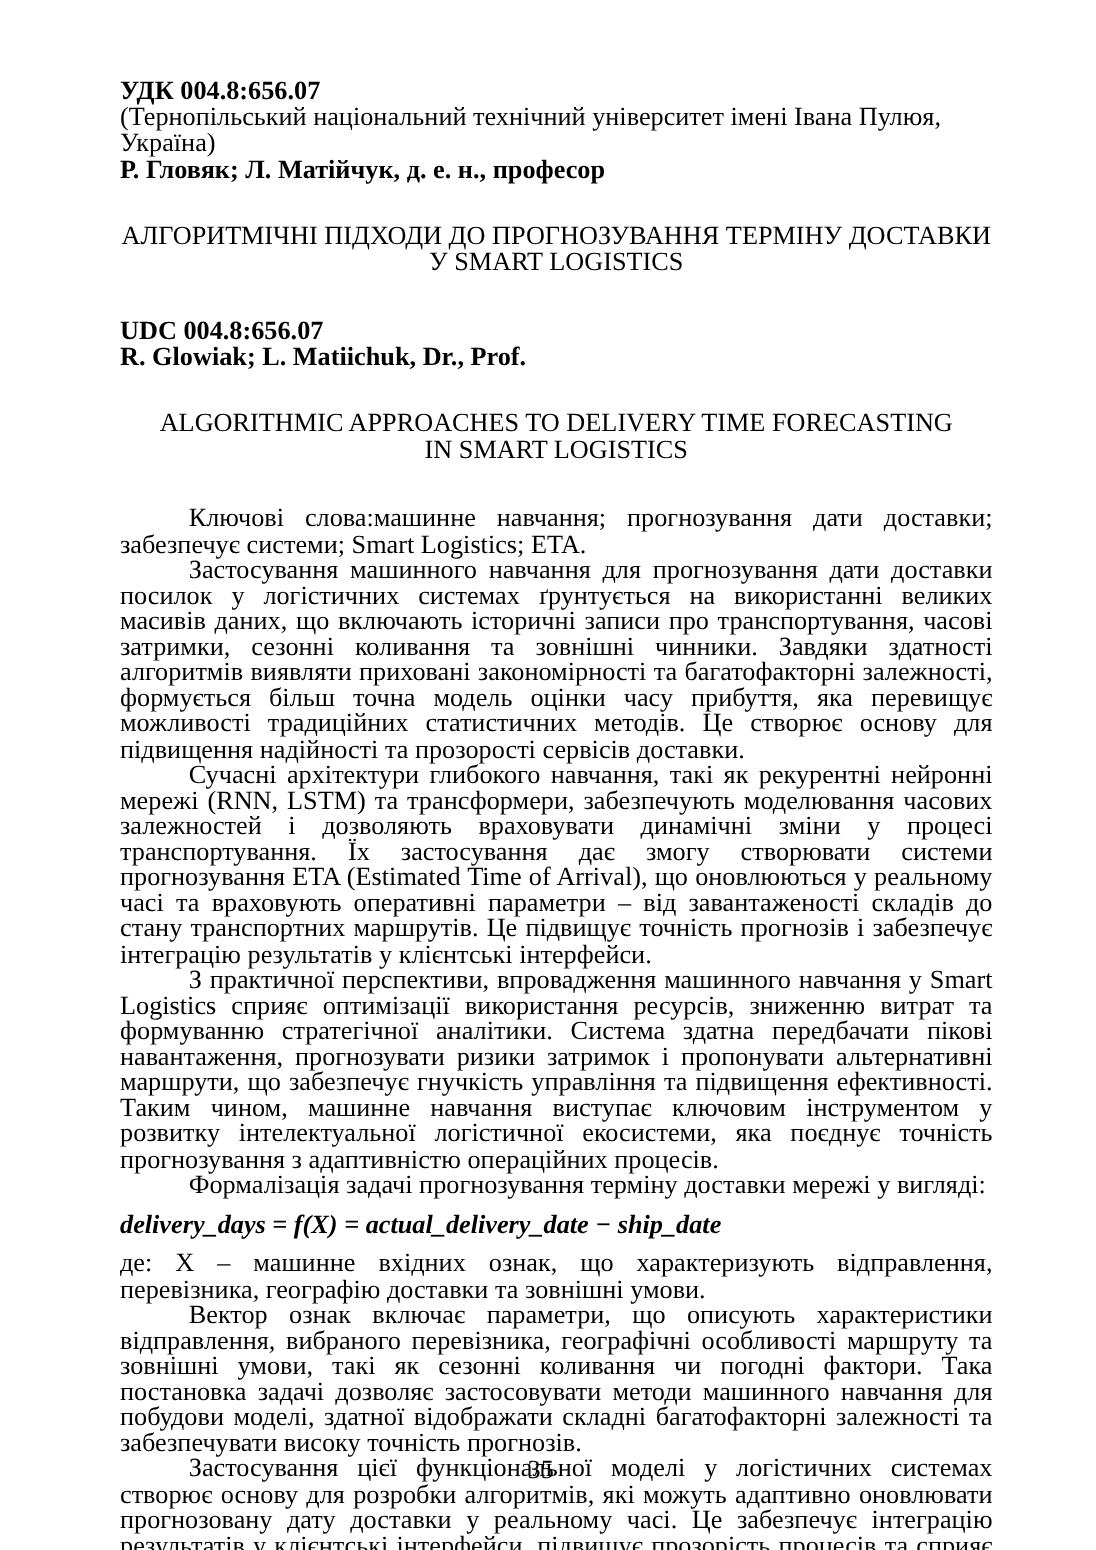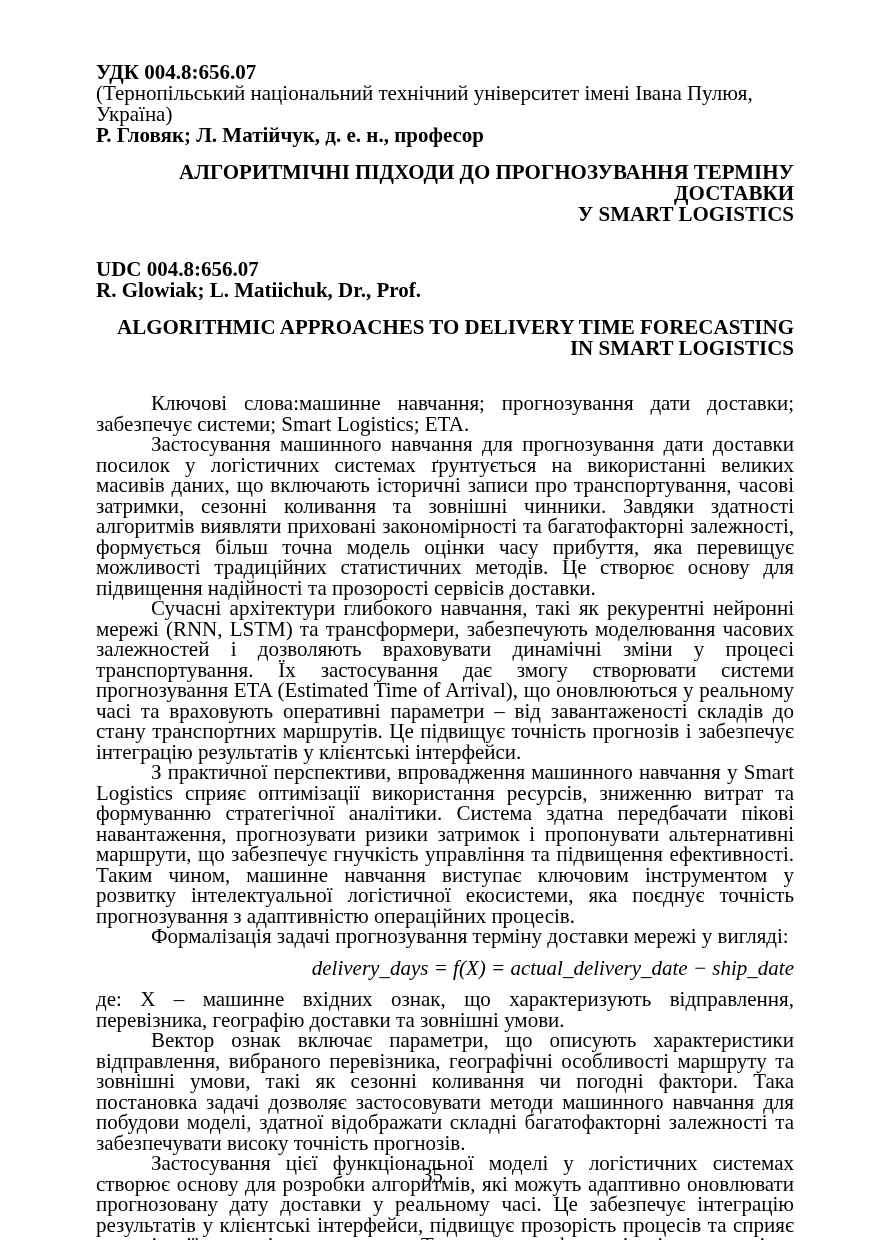--- a/index.html
+++ b/index.html
@@ -20,41 +20,42 @@
     box-sizing: border-box;
     padding: 62px 59px 0 72px;
     overflow: hidden;
   }
   .hdr-line {
     white-space: pre-line;
     line-height: 21px;
   }
   .bold { font-weight: bold; }
   .doc-title {
-    font-weight: bold;
-    text-align: right;
+    font-weight: normal;
+    text-align: center;
     white-space: pre-line;
     line-height: 21px;
-    margin-top: 16px;
+    margin-top: 32px;
   }
   .block-gap { margin-top: 34px; }
   .para {
     margin: 0;
     text-align: justify;
     text-indent: 55px;
   }
   .para-noindent {
     margin: 0;
     text-align: justify;
     text-indent: 0;
   }
   .formula {
     margin: 11px 0;
-    text-align: right;
+    text-align: left;
     font-style: italic;
+    font-weight: bold;
   }
   .page-number {
     position: absolute;
     left: 0;
     right: 12px;
     bottom: 55px;
     text-align: center;
   }
 </style>
 </head>

